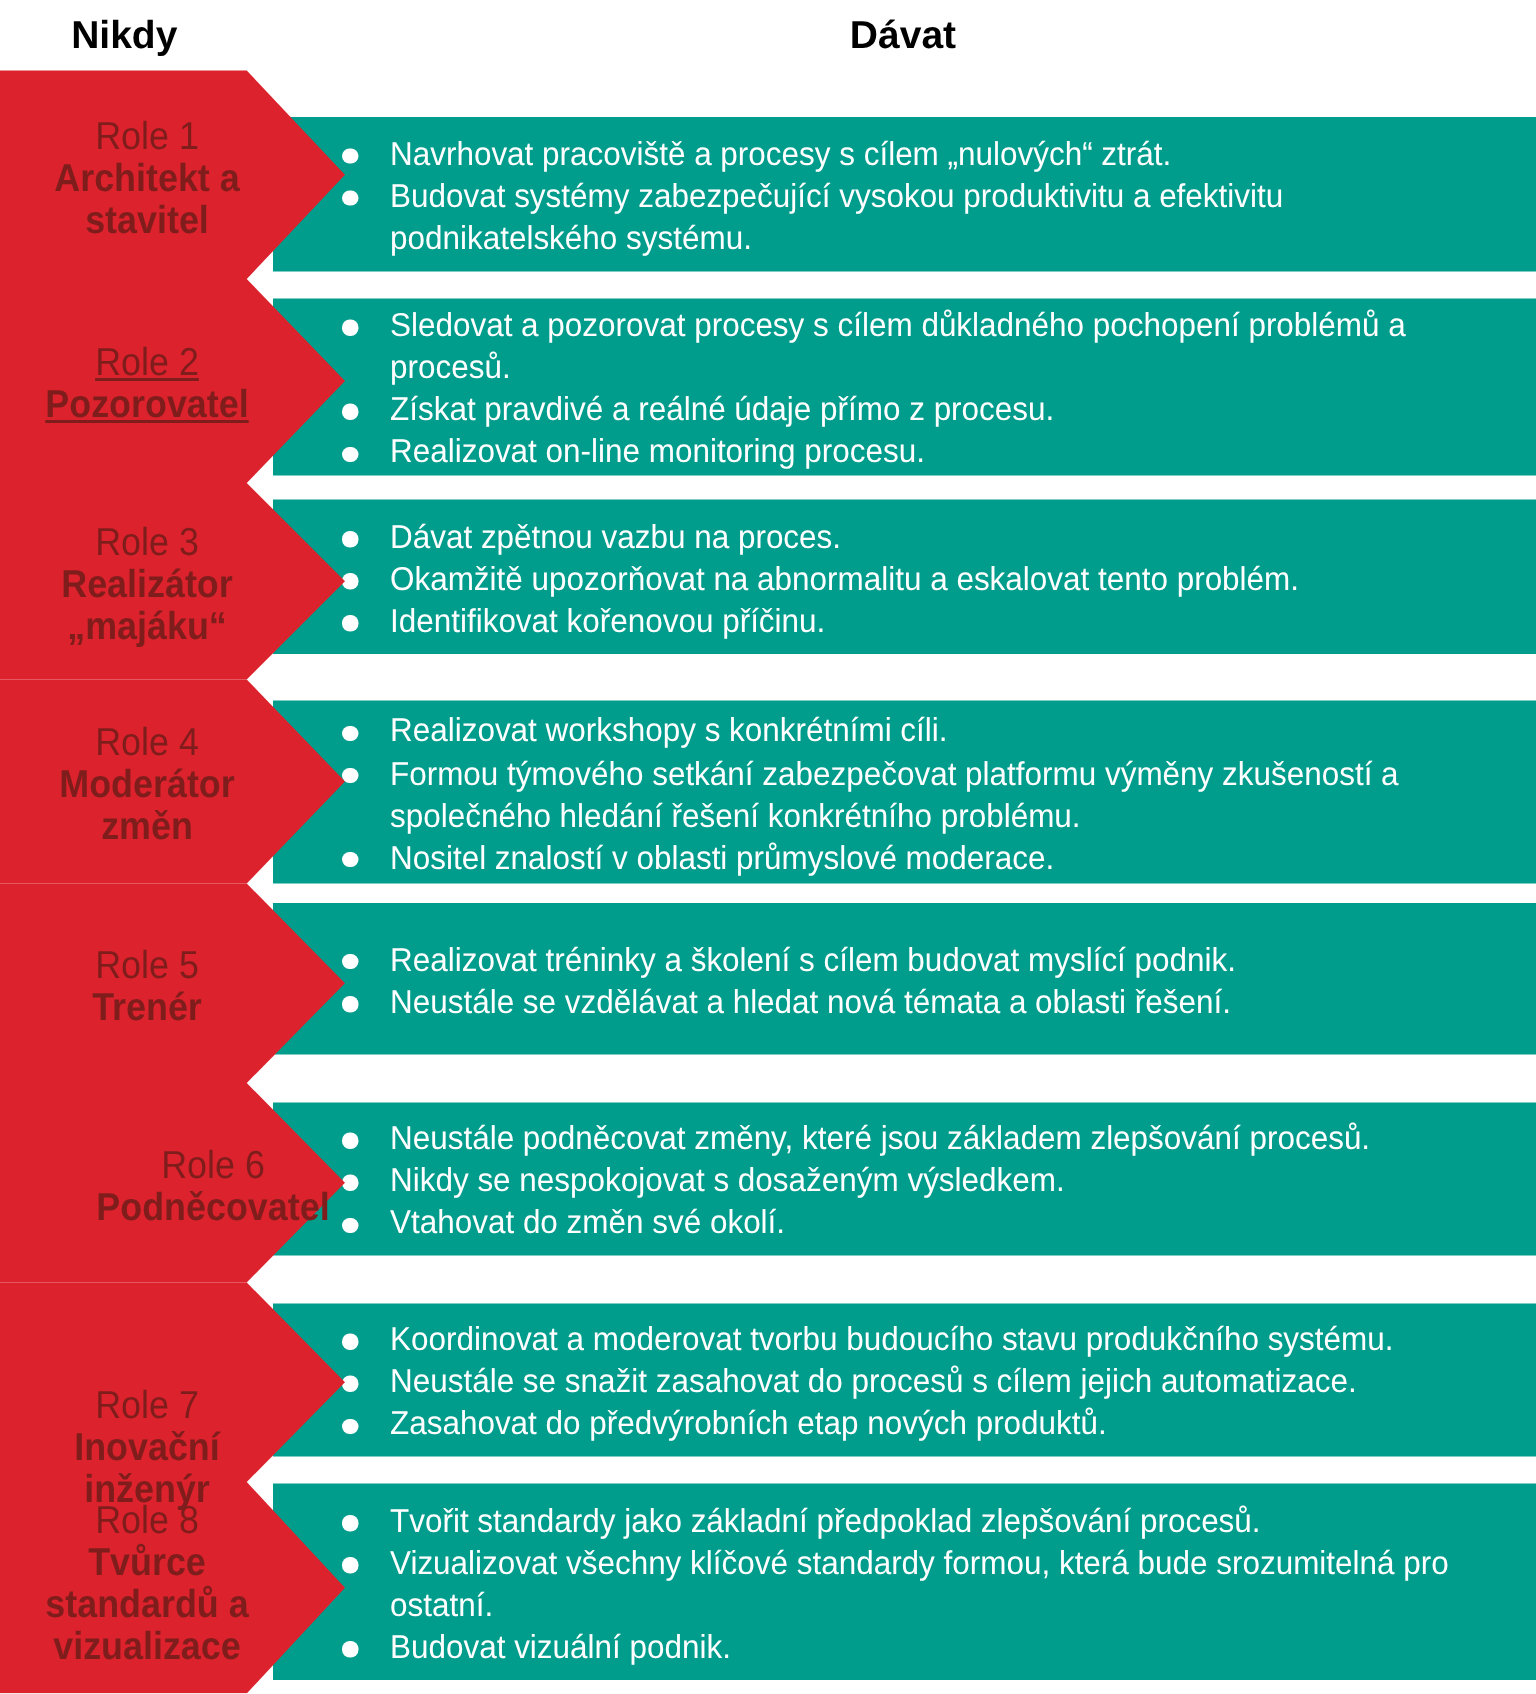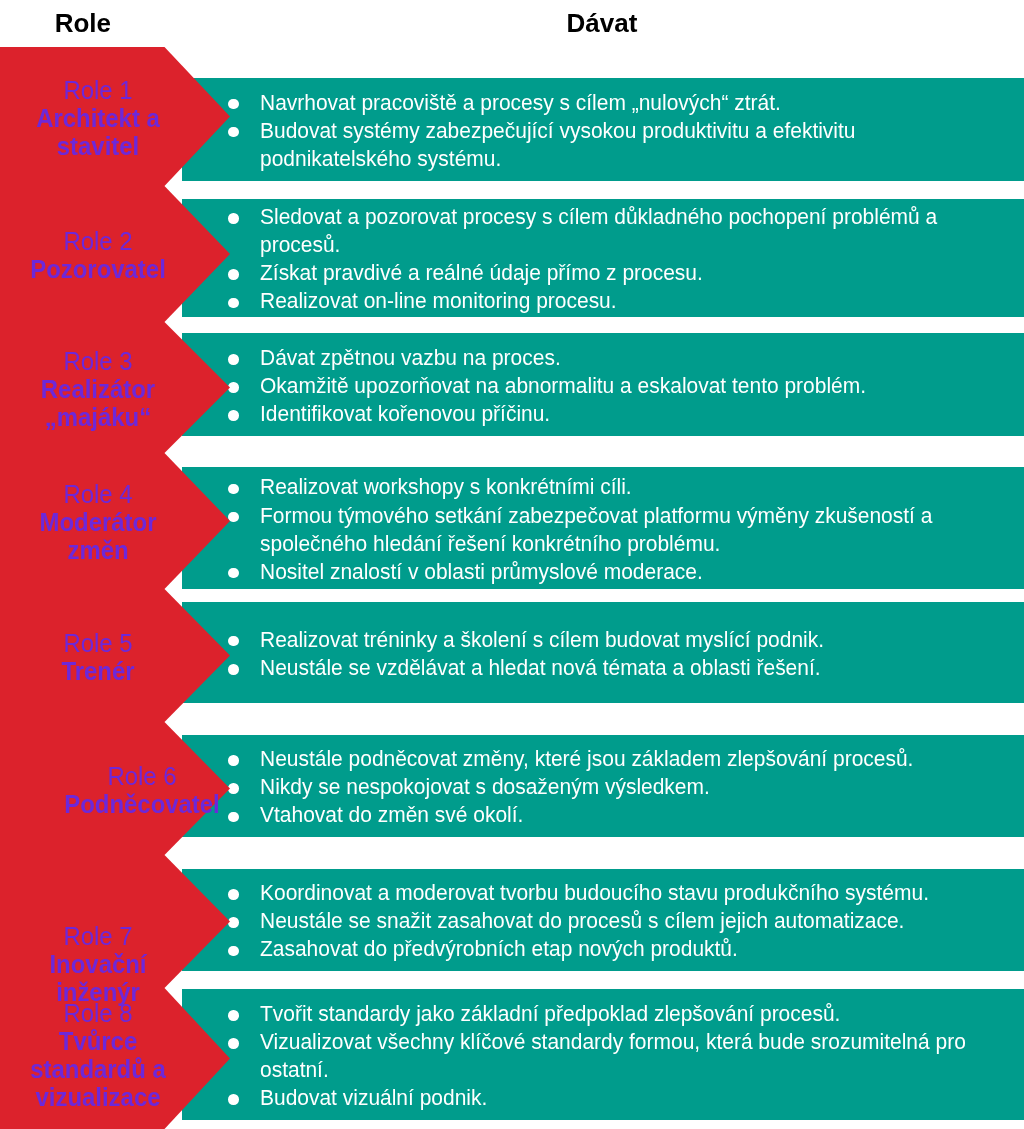--- a/index.html
+++ b/index.html
@@ -9,42 +9,42 @@
   #stage{position:absolute;left:0;top:0;width:1024px;height:1129px;background:#FFFFFF;}
 
   .hdr{position:absolute;font-weight:bold;color:#000000;font-size:26px;line-height:30px;
        white-space:nowrap;text-align:center;}
   #hdr-role{left:0px;top:8px;width:165.7px;}
   #hdr-cile{left:240px;top:8px;width:724px;}
 
   #arrows{position:absolute;left:0;top:0;}
   #arrows .arrow{fill:#DC222C;}
 
-  .rolebox{position:absolute;left:0px;width:196px;color:#6d28d9;
+  .rolebox{position:absolute;left:0px;width:196px;color:#7f1d1d;
            display:flex;align-items:center;justify-content:center;}
   .role-inner{text-align:center;width:100%;position:relative;top:1.45px;}
   .role-num{font-size:26px;line-height:28.1px;font-weight:normal;white-space:nowrap;
             transform:scaleX(0.92);}
   .role-name{font-size:26px;line-height:28.1px;font-weight:bold;width:182px;
              margin:0 auto;transform:scaleX(0.92);}
 
   .goalbox{position:absolute;left:182px;width:842px;background:#009C8C;
            display:flex;align-items:center;}
   .goal-list{margin:0;padding:0;list-style:none;width:100%;position:relative;top:1.3px;}
   .goal{position:relative;color:#FFFFFF;margin:0;padding-left:78.3px;}
   .goal-text{display:block;font-size:22px;line-height:28.1px;width:766.002px;
              transform:scaleX(0.953);transform-origin:0 0;}
   .bullet{position:absolute;left:46px;top:10.2px;width:10.5px;height:10.5px;
           border-radius:50%;background:#FFFFFF;}
 </style>
 </head>
 <body>
 
 <div id="stage">
-  <div class="hdr" id="hdr-role">Role</div>
+  <div class="hdr" id="hdr-role">Nikdy</div>
   <div class="hdr" id="hdr-cile">Dávat</div>
 
   <div id="goal-panels">
       <div class="goalbox" style="top: 78px; height: 103.1px;">
         <ul class="goal-list">
           <li class="goal">
             <span class="bullet"></span>
             <span class="goal-text">Navrhovat pracoviště a procesy s cílem „nulových“ ztrát.</span>
           </li>
           <li class="goal">
@@ -174,21 +174,21 @@
       <path class="arrow" d="M0 988 L164.5 988 L230 1058.5 L164.5 1129 L0 1129 Z"></path>
     </svg>
 
   <div id="role-labels">
       <div class="rolebox" style="top: 47px; height: 139px;">
         <div class="role-inner">
           <div class="role-num">Role 1</div>
           <div class="role-name">Architekt a stavitel</div>
         </div>
       </div>
-      <div class="rolebox" style="top: 186px; height: 136px;">
+      <div class="rolebox" style="top: 186px; height: 136px; text-decoration: underline;">
         <div class="role-inner">
           <div class="role-num">Role 2</div>
           <div class="role-name">Pozorovatel</div>
         </div>
       </div>
       <div class="rolebox" style="top: 322px; height: 131px;">
         <div class="role-inner">
           <div class="role-num">Role 3</div>
           <div class="role-name">Realizátor „majáku“</div>
         </div>

